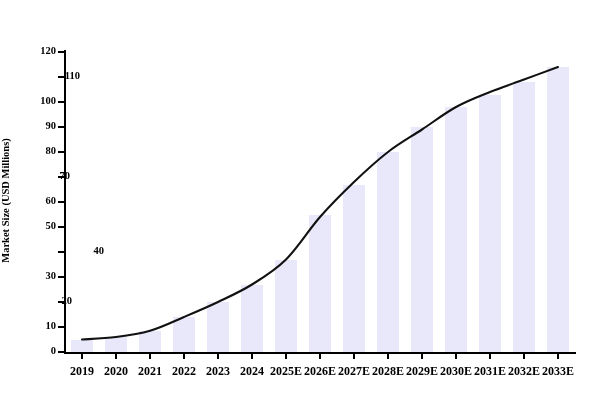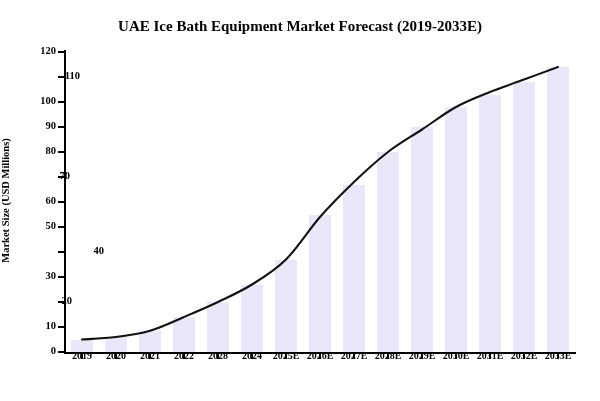--- a/index.html
+++ b/index.html
@@ -64,22 +64,22 @@
     line-height:1;
   }
   .xtick{
     position:absolute;
     top:353px;
     width:1.4px;height:6px;
     background:#000000;
   }
   .xtick-label{
     position:absolute;
-    top:350px;
-    font-size:10px;
+    top:364px;
+    font-size:12px;
     font-weight:bold;
     color:#000000;
     text-align:center;
     white-space:nowrap;
     transform:translateX(-50%);
   }
   .bar{
     position:absolute;
     background:#e8e8fa;
     bottom:0;
@@ -94,21 +94,20 @@
     left:65px;top:52px;
     width:510px;height:300px;
     pointer-events:none;
   }
 </style>
 </head>
 <body>
 
 <div id="figure">
 
-  <div id="chart-title">UAE Ice Bath Equipment Market Forecast (2019-2033E)</div>
 
   <div id="ylabel">Market Size (USD Millions)</div>
 
   <div id="axis-left"></div>
   <div id="axis-bottom"></div>
 
   <div id="yticks-group">
       <div class="ytick" style="top: 351.3px;"></div>
       <div class="ytick-label" style="top: 346px; left: 0px; width: 56px;">0</div>
       <div class="ytick" style="top: 326.3px;"></div>
@@ -139,21 +138,21 @@
   <div id="xticks-group">
       <div class="xtick" style="left: 81.3px;"></div>
       <div class="xtick-label" style="left: 82px;">2019</div>
       <div class="xtick" style="left: 115.3px;"></div>
       <div class="xtick-label" style="left: 116px;">2020</div>
       <div class="xtick" style="left: 149.3px;"></div>
       <div class="xtick-label" style="left: 150px;">2021</div>
       <div class="xtick" style="left: 183.3px;"></div>
       <div class="xtick-label" style="left: 184px;">2022</div>
       <div class="xtick" style="left: 217.3px;"></div>
-      <div class="xtick-label" style="left: 218px;">2028</div>
+      <div class="xtick-label" style="left: 218px;">2023</div>
       <div class="xtick" style="left: 251.3px;"></div>
       <div class="xtick-label" style="left: 252px;">2024</div>
       <div class="xtick" style="left: 285.3px;"></div>
       <div class="xtick-label" style="left: 286px;">2025E</div>
       <div class="xtick" style="left: 319.3px;"></div>
       <div class="xtick-label" style="left: 320px;">2026E</div>
       <div class="xtick" style="left: 353.3px;"></div>
       <div class="xtick-label" style="left: 354px;">2027E</div>
       <div class="xtick" style="left: 387.3px;"></div>
       <div class="xtick-label" style="left: 388px;">2028E</div>

